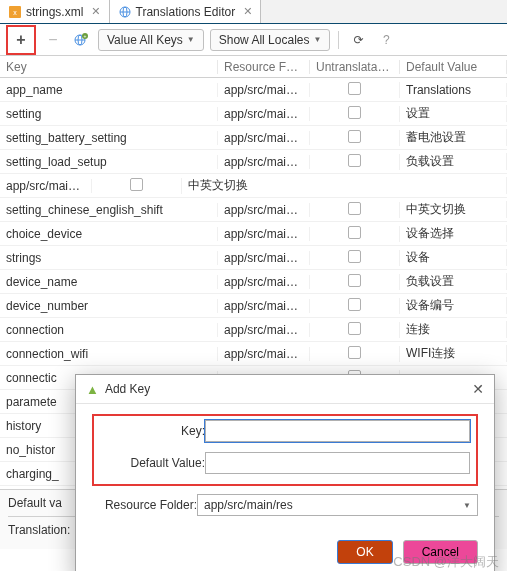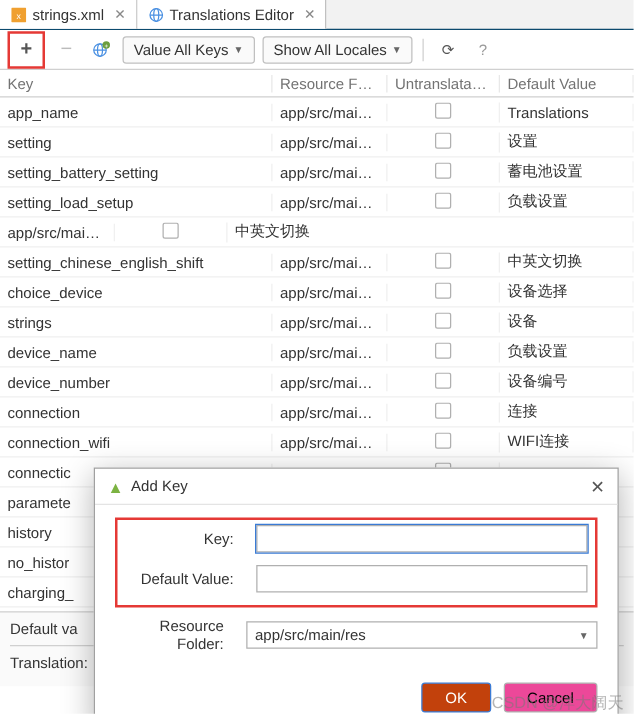--- a/index.html
+++ b/index.html
@@ -31,21 +31,21 @@
 .bottom { position: absolute; left: 0; right: 0; bottom: 22px; border-top: 1px solid #d0d0d0; padding: 6px 8px; background: #fafafa; }
 .bottom-row { display: flex; align-items: center; gap: 6px; margin-bottom: 6px; }
 
 .watermark { position: absolute; right: 8px; bottom: 0; color: rgba(120,120,120,0.55); font-size: 13px; }
 
 .dialog { position: absolute; left: 75px; top: 374px; width: 420px; background: #fff; border: 1px solid #a0a0a0; box-shadow: 0 6px 24px rgba(0,0,0,0.3); }
 .dlg-title { display: flex; align-items: center; gap: 6px; padding: 6px 10px; border-bottom: 1px solid #e4e4e4; }
 .dlg-title .spacer { flex: 1; }
 .dlg-body { padding: 10px 16px 6px; }
 .field-row { display: flex; align-items: center; margin-bottom: 10px; }
-.field-row label { width: 105px; text-align: right; padding-right: 18px; color: #333; }
+.field-row label { width: 105px; text-align: right; padding-right: 0; color: #333; }
 .field-row input, .field-row .select { flex: 1; height: 22px; border: 1px solid #b0b0b0; padding: 0 6px; font-size: 12px; background: #fff; }
 .input-hi { border: 1px solid #3a7bd5; outline: 1px solid #3a7bd5; }
 .select { display: flex; align-items: center; justify-content: space-between; }
 .red-frame { border: 2px solid #e53935; padding: 4px 6px 0; margin-bottom: 8px; }
 .dlg-btns { display: flex; justify-content: flex-end; gap: 10px; padding: 8px 16px 14px; }
 .btn { height: 24px; padding: 0 18px; border: 1px solid #b0b0b0; border-radius: 3px; background: #ec4899; font-size: 12px; display: flex; align-items: center; }
 .btn.primary { background: #c2410c; border-color: #3a7bd5; color: #fff; font-weight: 500; }
 .android-icon { color: #7cb342; font-size: 13px; }
 </style>
 </head>

